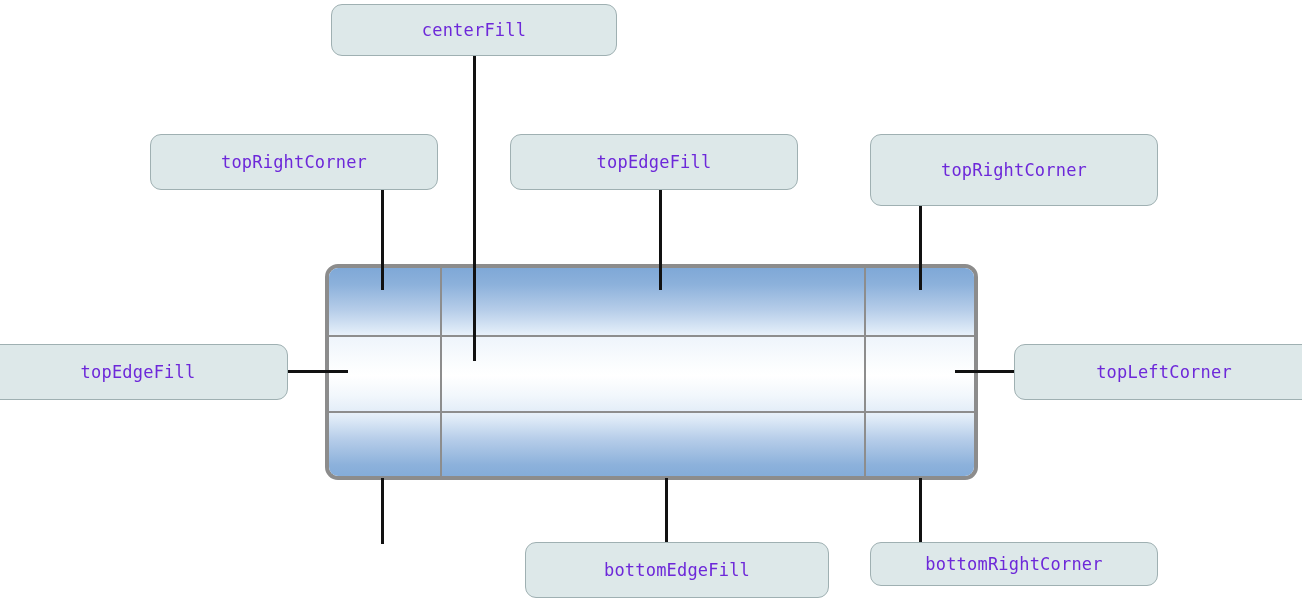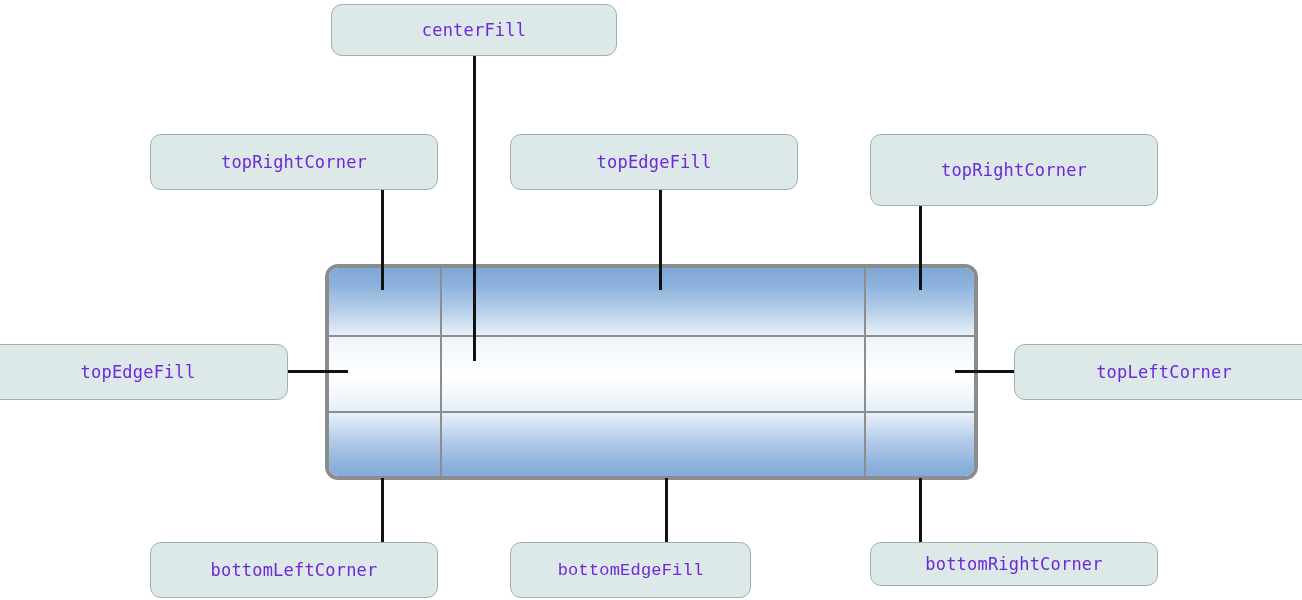--- a/index.html
+++ b/index.html
@@ -132,25 +132,22 @@
   </div>
 
   <div class="callout" style="left:-12px; top:344px; width:300px; height:56px;">
     <span>topEdgeFill</span>
   </div>
 
   <div class="callout" style="left:1014px; top:344px; width:300px; height:56px;">
     <span>topLeftCorner</span>
   </div>
 
-  <div class="callout" style="left:150px; top:542px; width:288px; height:56px;">
-    <span>bottomLeftCorner</span>
-  </div>
 
-  <div class="callout" style="left:510px; top:542px; width:241px; height:56px;font-family:Liberation Mono, monospace;">
+  <div class="callout" style="left:525px; top:542px; width:304px; height:56px;">
     <span>bottomEdgeFill</span>
   </div>
 
   <div class="callout" style="left:870px; top:542px; width:288px; height:44px;text-align:center;">
     <span>bottomRightCorner</span>
   </div>
 
 </div>
 
 </body></html>

